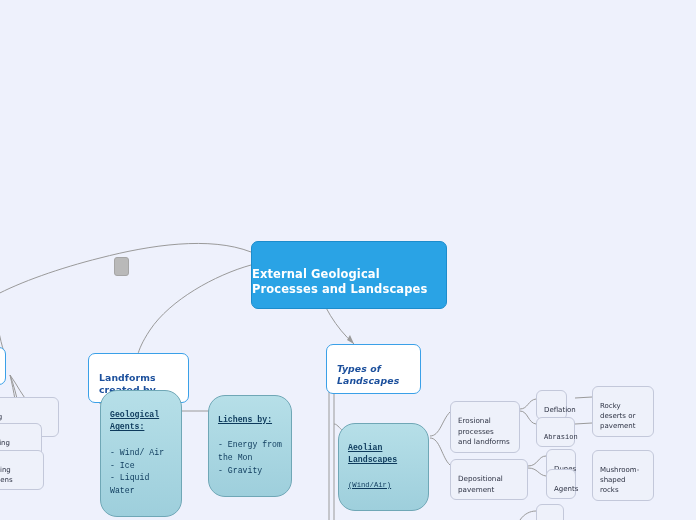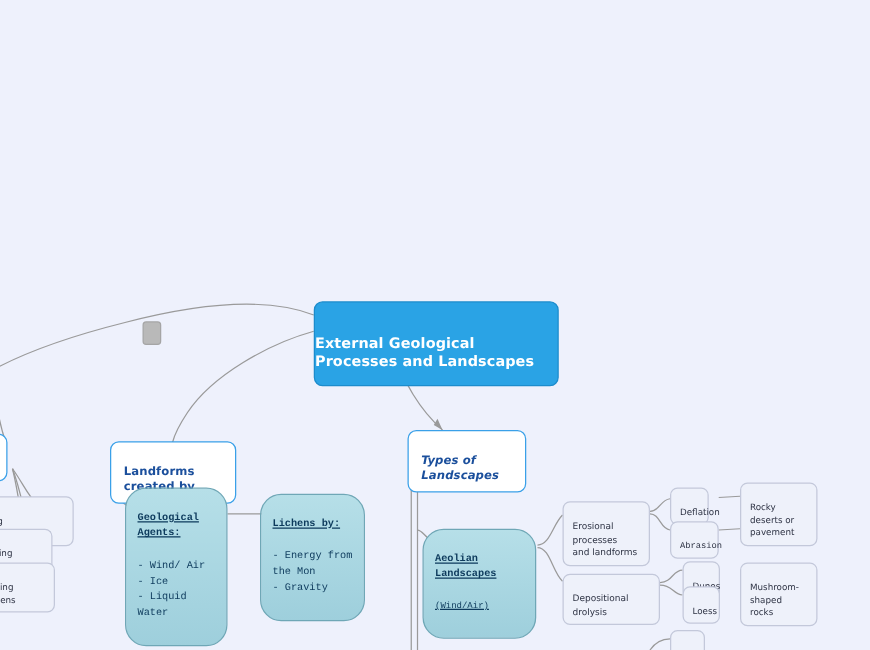--- a/index.html
+++ b/index.html
@@ -195,28 +195,28 @@
 
   <div class="node leaf" style="left:536px; top:417px; width:39px;font-family:Liberation Mono, monospace;">
     <span>Abrasion</span>
   </div>
   <div class="node leaf" style="left:592px; top:413px; width:62px;margin-top:37px;">
     <span>Mushroom-shaped
 rocks</span>
   </div>
 
   <div class="node leaf mid" style="left:450px; top:459px; width:78px;">
-    <span>Depositional drolysis</span>
+    <span>Depositional pavement</span>
   </div>
 
   <div class="node leaf" style="left:546px; top:449px; width:30px;">
     <span>Dunes</span>
   </div>
   <div class="node leaf" style="left:546px; top:469px; width:30px;">
-    <span>Loess</span>
+    <span>Agents</span>
   </div>
 
   <div class="node leaf" style="left:536px; top:504px; width:28px;">
     
   </div>
 
   <div class="node primary" style="left:-22px; top:347px; width:28px;">
     <span></span>
   </div>
 

